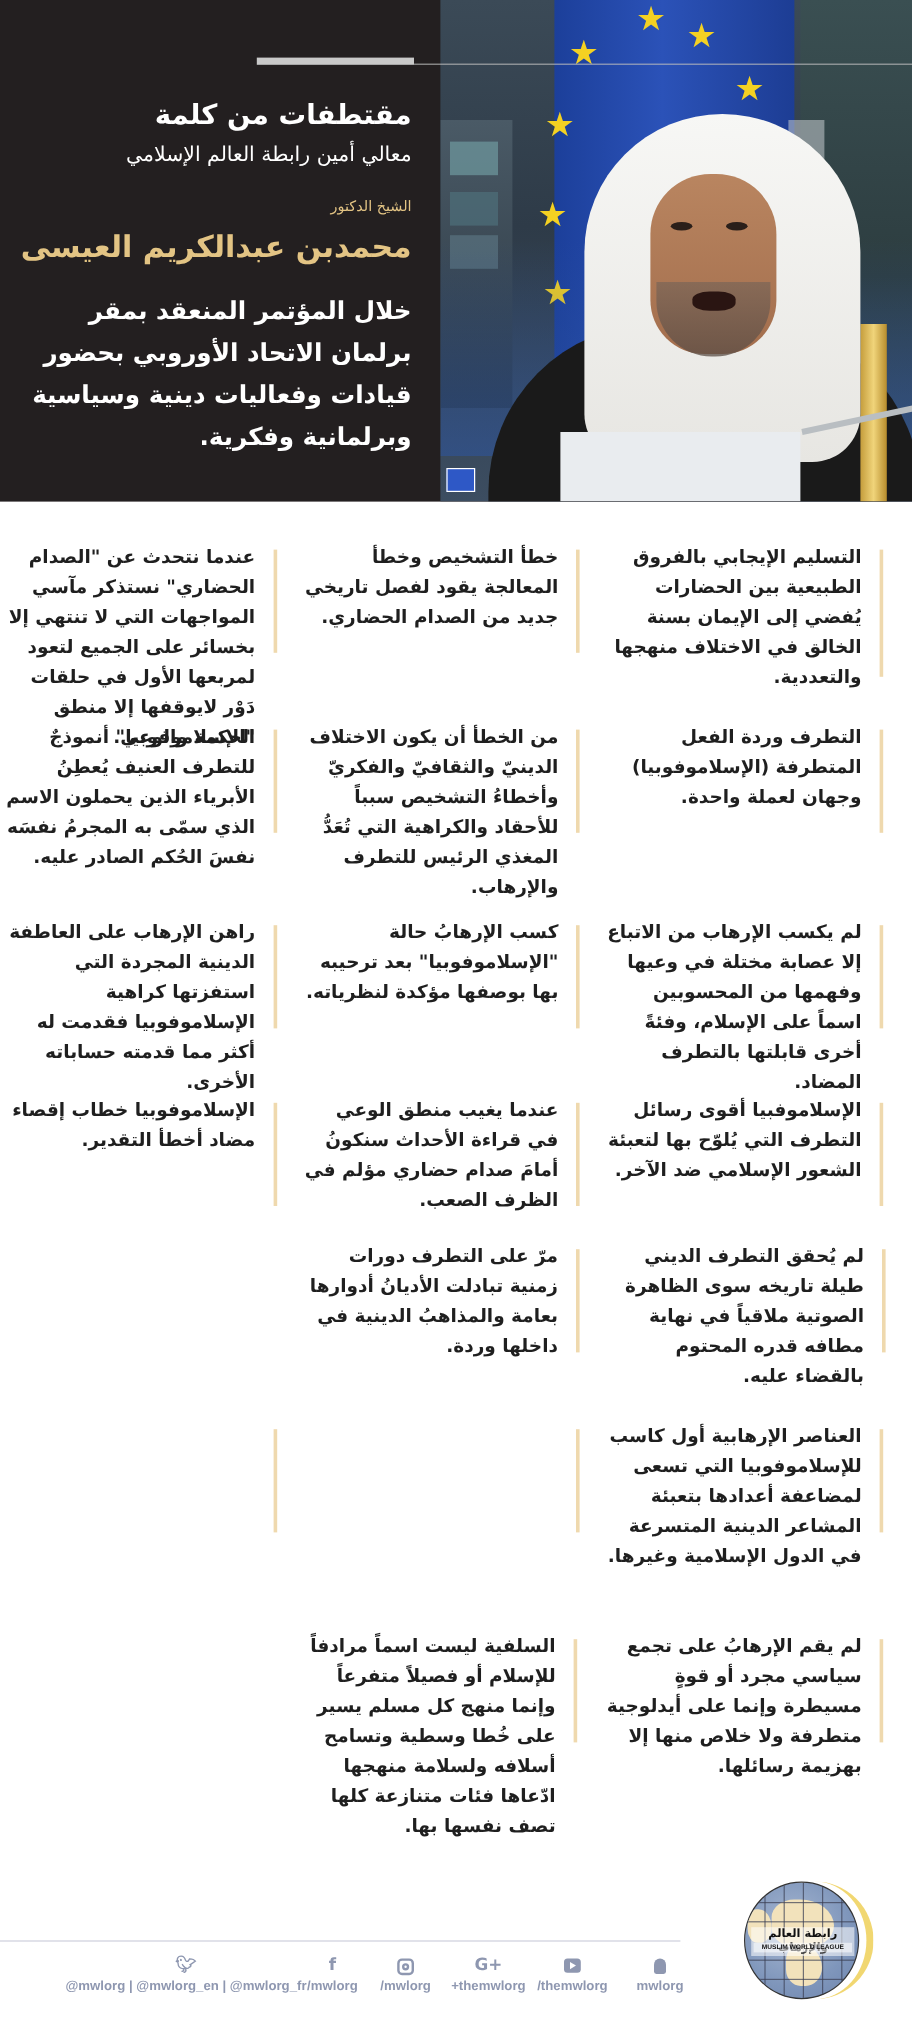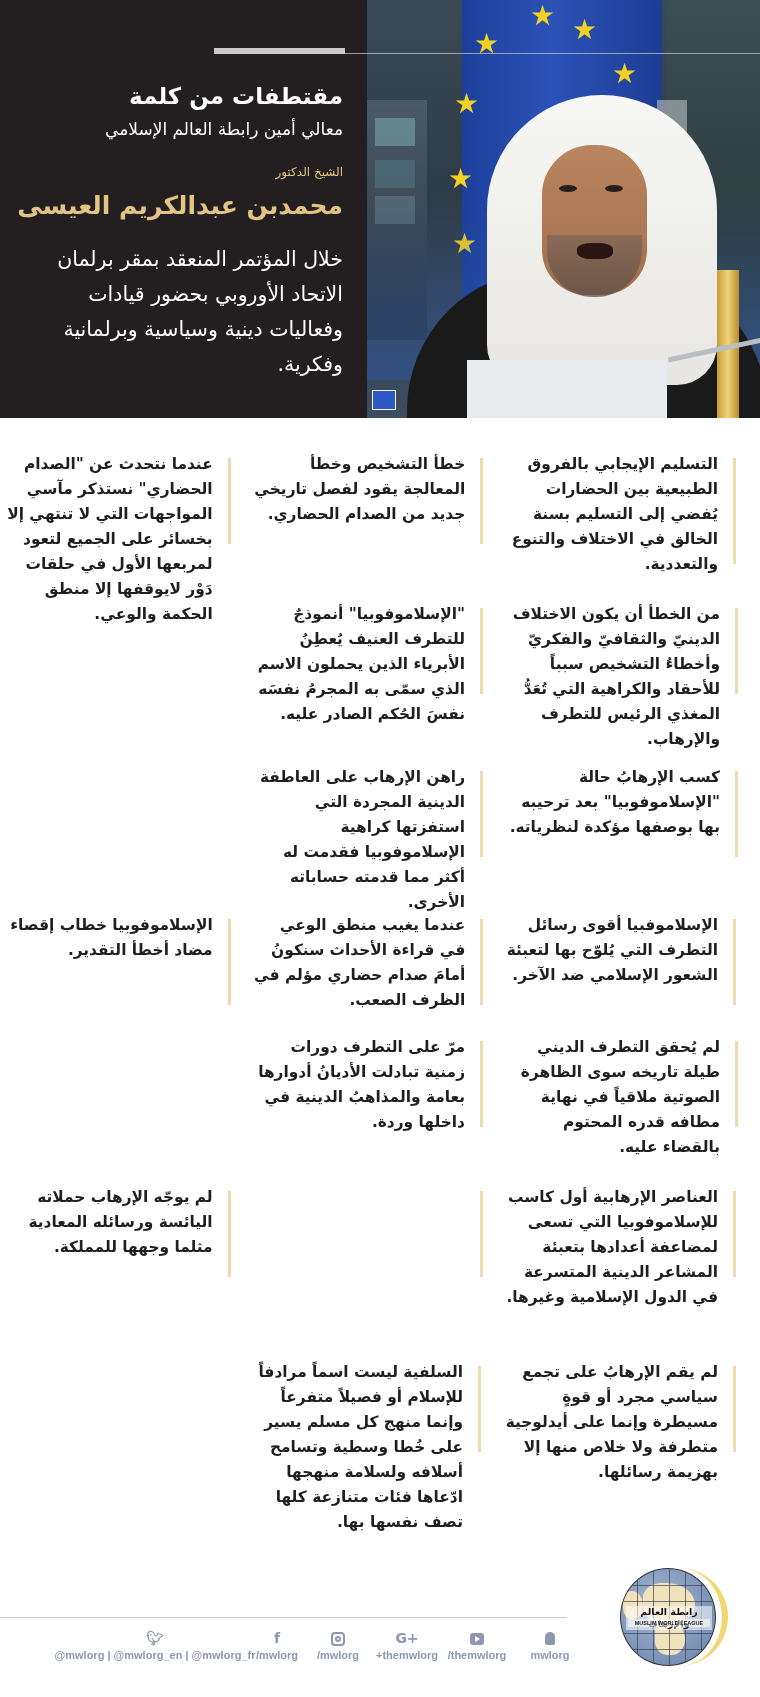--- a/index.html
+++ b/index.html
@@ -40,21 +40,21 @@
     .photo .eu-logo { position: absolute; left: 5px; top: 390px; width: 24px; height: 20px; background: #2e58c6; border: 1px solid #fff; }
 
     .hline { position: absolute; left: 214px; top: 48px; height: 6px; width: 131px; background: #c9c9c9; }
     .hline-thin { position: absolute; left: 345px; top: 53px; height: 1px; width: 415px; background: #bdbdbd; opacity: .8; }
 
     .head-text { position: absolute; right: 417px; top: 80px; width: 330px; direction: rtl; text-align: right; }
     .t1 { color: #ffffff; font-family: "DejaVu Sans", sans-serif; font-weight: bold; font-size: 23px; line-height: 32px; }
     .t2 { color: #ffffff; font-size: 17px; line-height: 30px; margin-top: 2px; }
     .t3 { color: #e3c484; font-size: 12px; line-height: 32px; margin-top: 12px; }
     .t4 { color: #e3c484; font-weight: bold; font-size: 25px; line-height: 36px; margin-top: 0px; }
-    .t5 { color: #ffffff; font-weight: normal; font-size: 20.5px; line-height: 35px; margin-top: 18px; width: 330px; }
+    .t5 { color: #ffffff; font-weight: bold; font-size: 20.5px; line-height: 35px; margin-top: 18px; width: 330px; }
 
     
     .grid { position: absolute; left: 0; top: 452px; width: 760px; direction: rtl; }
     .row { display: flex; flex-direction: row; width: 760px; }
     .cell { position: relative; width: 233px; direction: rtl; text-align: right; }
     .cell.c1 { margin-right: 24px; }
     .cell.c2 { margin-right: 22px; }
     .cell.c3 { margin-right: 22px; }
     .bar { position: absolute; right: 0; top: 6px; width: 3px; background: #efd9ae; }
     .quote { padding-right: 18px; font-weight: bold; font-size: 15.4px; line-height: 25px; color: #1f1f1f; }
@@ -130,44 +130,52 @@
     <div class="t4">محمدبن عبدالكريم العيسى</div>
     <div class="t5">خلال المؤتمر المنعقد بمقر برلمان الاتحاد الأوروبي بحضور قيادات وفعاليات دينية وسياسية وبرلمانية وفكرية.</div>
   </div>
 </div>
 
 <div class="grid">
 
   <div class="row" style="height:150px;">
     <div class="cell c1">
         <div class="bar" style="height:106px;"></div>
-      <div class="quote">التسليم الإيجابي بالفروق الطبيعية بين الحضارات يُفضي إلى التسليم بسنة الخالق في الاختلاف والتنوع والتعددية.</div>
+      <div class="quote">التسليم الإيجابي بالفروق الطبيعية بين الحضارات يُفضي إلى الإيمان بسنة الخالق في الاختلاف منهجها والتعددية.</div>
       </div>
     <div class="cell c2">
         <div class="bar" style="height:86px;"></div>
       <div class="quote">خطأ التشخيص وخطأ المعالجة يقود لفصل تاريخي جديد من الصدام الحضاري.</div>
       </div>
     <div class="cell c3">
         <div class="bar" style="height:86px;"></div>
       <div class="quote">عندما نتحدث عن "الصدام الحضاري" نستذكر مآسي المواجهات التي لا تنتهي إلا بخسائر على الجميع لتعود لمربعها الأول في حلقات دَوْر لايوقفها إلا منطق الحكمة والوعي.</div>
       </div>
   </div>
 
   <div class="row" style="height:163px;">
+    <div class="cell c1">
+        <div class="bar" style="height:86px;"></div>
+      <div class="quote">التطرف وردة الفعل المتطرفة (الإسلاموفوبيا) وجهان لعملة واحدة.</div>
+      </div>
     <div class="cell c2">
         <div class="bar" style="height:86px;"></div>
       <div class="quote">من الخطأ أن يكون الاختلاف الدينيّ والثقافيّ والفكريّ وأخطاءُ التشخيص سبباً للأحقاد والكراهية التي تُعَدُّ المغذي الرئيس للتطرف والإرهاب.</div>
       </div>
     <div class="cell c3">
         <div class="bar" style="height:86px;"></div>
       <div class="quote">"الإسلاموفوبيا" أنموذجٌ للتطرف العنيف يُعطِنُ الأبرياء الذين يحملون الاسم الذي سمّى به المجرمُ نفسَه نفسَ الحُكم الصادر عليه.</div>
       </div>
   </div>
 
   <div class="row" style="height:148px;">
+    <div class="cell c1">
+        <div class="bar" style="height:86px;"></div>
+      <div class="quote">لم يكسب الإرهاب من الاتباع إلا عصابة مختلة في وعيها وفهمها من المحسوبين اسماً على الإسلام، وفئةً أخرى قابلتها بالتطرف المضاد.</div>
+      </div>
     <div class="cell c2">
         <div class="bar" style="height:86px;"></div>
       <div class="quote">كسب الإرهابُ حالة "الإسلاموفوبيا" بعد ترحيبه بها بوصفها مؤكدة لنظرياته.</div>
       </div>
     <div class="cell c3">
         <div class="bar" style="height:86px;"></div>
       <div class="quote">راهن الإرهاب على العاطفة الدينية المجردة التي استفزتها كراهية الإسلاموفوبيا فقدمت له أكثر مما قدمته حساباته الأخرى.</div>
       </div>
   </div>
 
@@ -200,21 +208,20 @@
   <div class="row" style="height:175px;">
     <div class="cell c1">
         <div class="bar" style="height:86px;"></div>
       <div class="quote">العناصر الإرهابية أول كاسب للإسلاموفوبيا التي تسعى لمضاعفة أعدادها بتعبئة المشاعر الدينية المتسرعة في الدول الإسلامية وغيرها.</div>
       </div>
     <div class="cell c2">
         <div class="bar" style="height:86px;"></div>
       </div>
     <div class="cell c3">
         <div class="bar" style="height:86px;"></div>
-      <div class="quote">لم يوجّه الإرهاب حملاته اليائسة ورسائله المعادية مثلما وجهها للمملكة.</div>
       </div>
   </div>
 
   <div class="row" style="height:180px;">
     <div class="cell c1">
         <div class="bar" style="height:86px;"></div>
       <div class="quote">لم يقم الإرهابُ على تجمع سياسي مجرد أو قوةٍ مسيطرة وإنما على أيدلوجية متطرفة ولا خلاص منها إلا بهزيمة رسائلها.</div>
       </div>
     <div class="cell c2">
         <div class="bar" style="height:86px;"></div>

